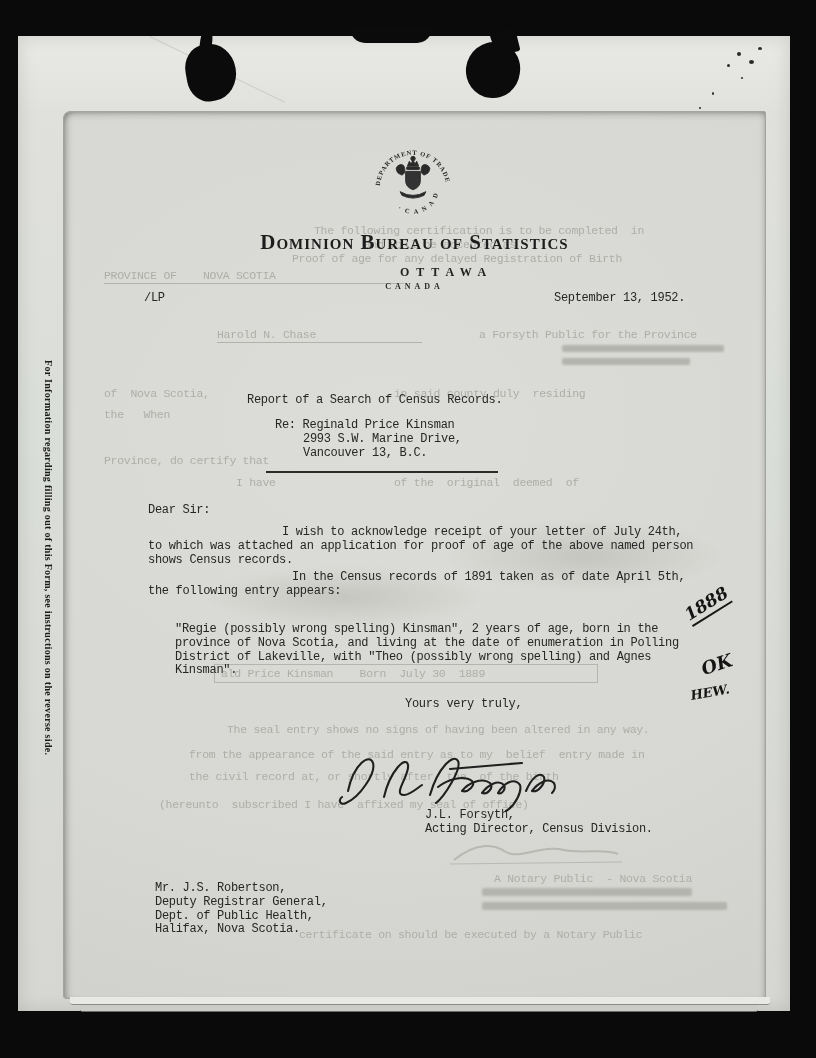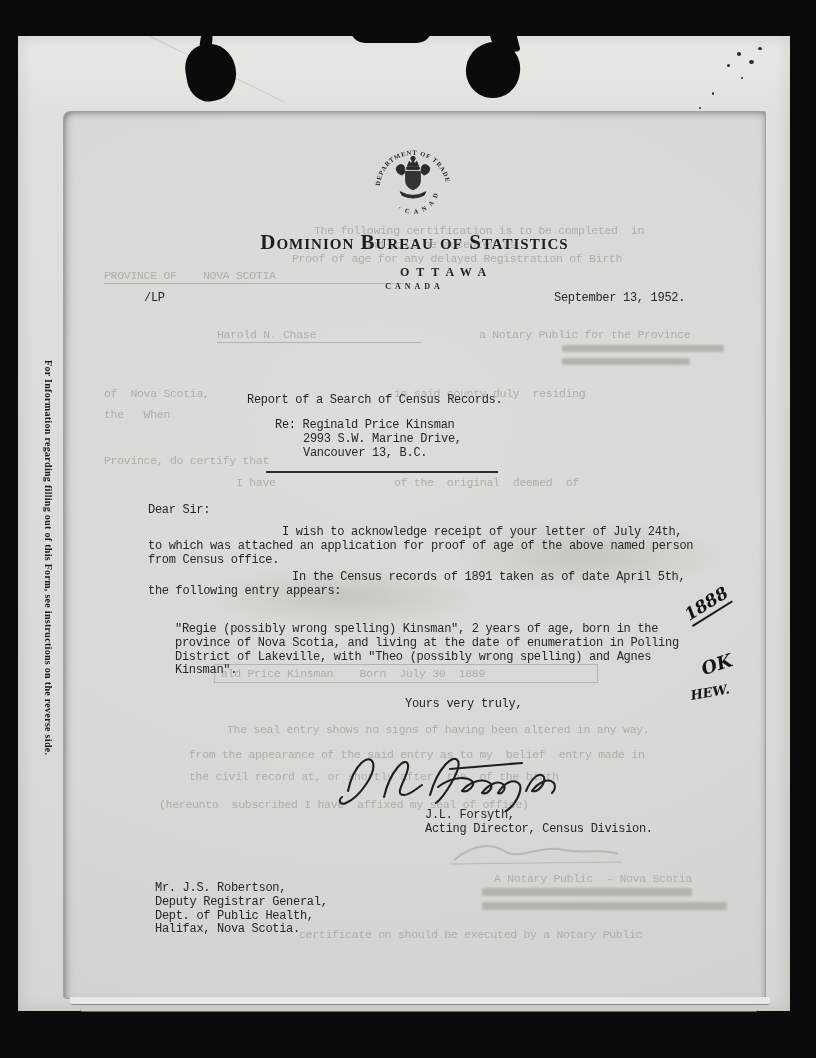--- a/index.html
+++ b/index.html
@@ -110,21 +110,21 @@
       <div class="ghost" style="left:140px;top:455px;width:280px;height:60px;"></div>
       <svg class="notary-squiggle" viewBox="0 0 180 26">
         <path d="M8,20 C30,2 48,4 60,12 C74,20 96,4 118,10 C136,14 158,8 172,14" fill="none" stroke="#b0b0ab" stroke-width="2" opacity=".8"></path>
         <path d="M4,24 L176,22" fill="none" stroke="#b2b2ad" stroke-width="1" opacity=".8"></path>
       </svg>
     <div class="bleed" style="left: 250px; top: 112px;">The following certification is to be completed  in</div>
         <div class="bleed" style="left: 300px; top: 126px;">and will be accepted as</div>
         <div class="bleed" style="left: 228px; top: 140px;">Proof of age for any delayed Registration of Birth</div>
         <div class="bleed u" style="left: 40px; top: 157px; width: 300px;">PROVINCE OF    NOVA SCOTIA</div>
         <div class="bleed u" style="left: 153px; top: 216px; width: 205px;">Harold N. Chase</div>
-        <div class="bleed" style="left: 415px; top: 216px;">a Notary Public for the Province</div>
+        <div class="bleed" style="left: 415px; top: 216px;">a Forsyth Public for the Province</div>
         <div class="bleed bar" style="left: 498px; top: 233px; width: 162px; height: 7px;"></div>
         <div class="bleed bar" style="left: 498px; top: 246px; width: 128px; height: 7px;"></div>
         <div class="bleed" style="left: 40px; top: 275px;">of  Nova Scotia,</div>
         <div class="bleed" style="left: 330px; top: 275px;">in said county duly  residing</div>
         <div class="bleed" style="left: 40px; top: 296px;">the   When</div>
         <div class="bleed" style="left: 40px; top: 342px;">Province, do certify that</div>
         <div class="bleed" style="left: 172px; top: 364px;">I have</div>
         <div class="bleed" style="left: 330px; top: 364px;">of the  original  deemed  of</div>
         <div class="bleed box" style="left: 150px; top: 552px; width: 370px;">ald Price Kinsman    Born  July 30  1889</div>
         <div class="bleed" style="left: 163px; top: 611px;">The seal entry shows no signs of having been altered in any way.</div>
@@ -165,21 +165,21 @@
     <div class="country">CANADA</div>
 
     <div class="tw abs" style="left:80px;top:180px;">/LP</div>
     <div class="tw abs" style="left:490px;top:180px;">September 13, 1952.</div>
 
     <div class="tw abs" style="left:183px;top:282px;">Report of a Search of Census Records.</div>
     <div class="tw abs re-block" style="left:211px;top:307px;"><div class="line">Re: Reginald Price Kinsman</div><div class="line">2993 S.W. Marine Drive,</div><div class="line">Vancouver 13, B.C.</div></div>
     <div class="rule"></div>
 
     <div class="tw abs" style="left:84px;top:392px;">Dear Sir:</div>
-    <div class="tw abs p1" style="left:84px;top:414px;"><div class="line">I wish to acknowledge receipt of your letter of July 24th,</div><div class="line">to which was attached an application for proof of age of the above named person</div><div class="line">from Census office.</div></div>
+    <div class="tw abs p1" style="left:84px;top:414px;"><div class="line">I wish to acknowledge receipt of your letter of July 24th,</div><div class="line">to which was attached an application for proof of age of the above named person</div><div class="line">shows Census records.</div></div>
     <div class="tw abs p2" style="left:84px;top:459px;"><div class="line">In the Census records of 1891 taken as of date April 5th,</div><div class="line">the following entry appears:</div></div>
     <div class="tw abs" style="left:111px;top:511px;"><div class="line">"Regie (possibly wrong spelling) Kinsman", 2 years of age, born in the</div><div class="line">province of Nova Scotia, and living at the date of enumeration in Polling</div><div class="line">District of Lakeville, with "Theo (possibly wrong spelling) and Agnes</div><div class="line">Kinsman".</div></div>
 
     <div class="tw abs" style="left:341px;top:586px;font-family:Liberation Mono, monospace;">Yours very truly,</div>
     <svg class="sig-svg" viewBox="0 0 250 70">
       <path class="sig-stroke" d="M22,46 C28,18 44,8 47,18 C50,28 34,52 20,58 C14,61 12,55 16,52"></path>
       <path class="sig-stroke" d="M58,52 C64,26 80,10 82,20 C84,30 66,50 78,50 C84,50 90,44 96,40"></path>
       <path class="sig-stroke" d="M104,50 C112,22 128,8 132,16 C136,24 118,52 110,58"></path>
       <path class="sig-stroke" d="M112,42 C122,34 138,30 146,36 C150,40 142,48 136,46 C142,38 156,32 164,38 C168,42 162,50 156,48 C162,40 172,34 178,40 C180,44 176,50 172,48 C178,38 188,32 194,40 C196,46 190,60 180,66"></path>
       <path class="sig-stroke" d="M200,46 C206,32 214,26 218,32 C220,38 212,48 206,46 C212,38 222,32 228,38 C230,42 228,46 226,48"></path>

